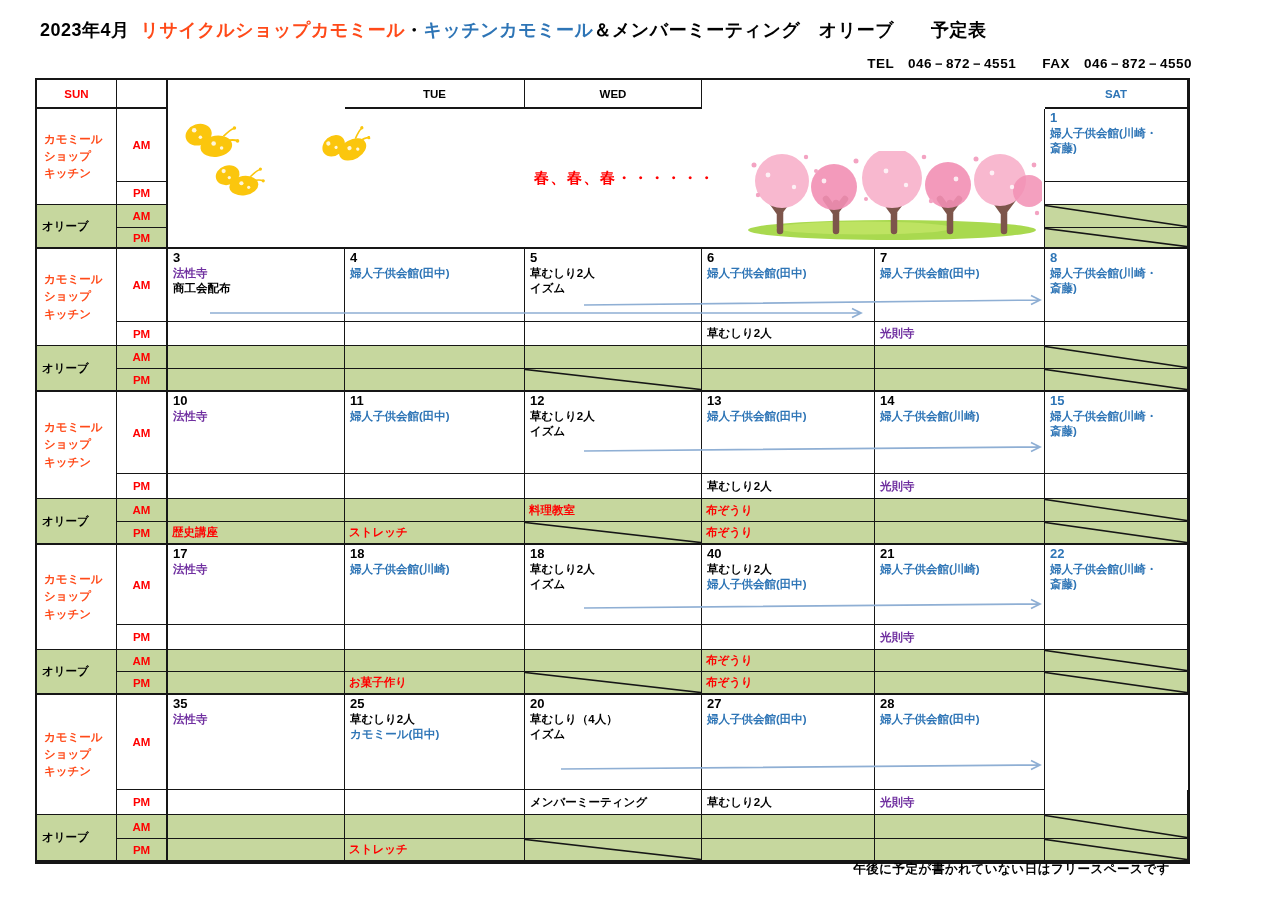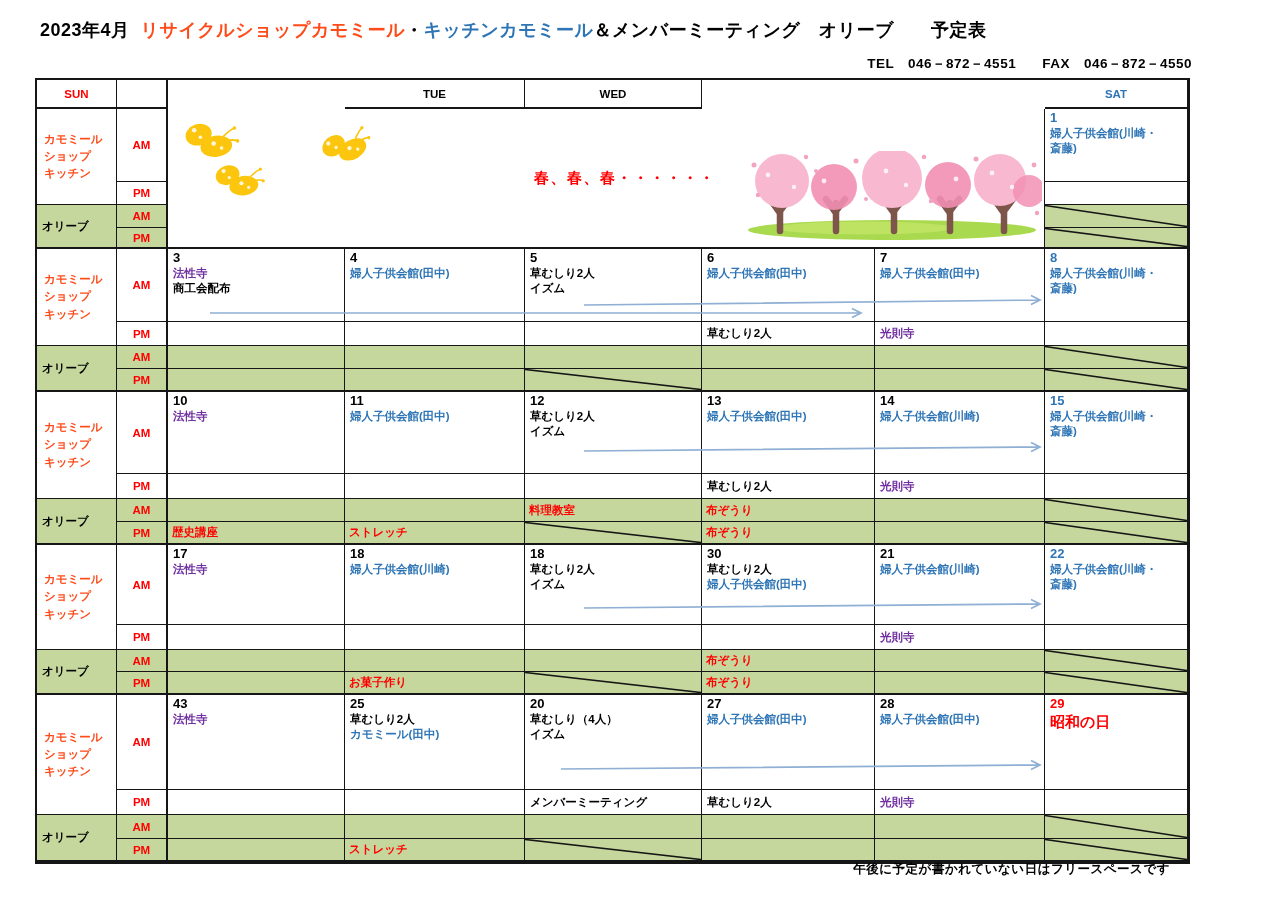--- a/index.html
+++ b/index.html
@@ -326,21 +326,21 @@
     <div class="c d" style="grid-area:14/4/15/5">
       <div class="num">18</div>
       <div class="e blu">婦人子供会館(川崎)</div>
     </div>
     <div class="c d" style="grid-area:14/5/15/6">
       <div class="num">18</div>
       <div class="e k">草むしり2人</div>
       <div class="e k" style="margin-top:0">イズム</div>
     </div>
     <div class="c d" style="grid-area:14/6/15/7">
-      <div class="num">30</div>
+      <div class="num">40</div>
       <div class="e k">草むしり2人</div>
       <div class="e blu" style="margin-top:0">婦人子供会館(田中)</div>
     </div>
     <div class="c d" style="grid-area:14/7/15/8">
       <div class="num">21</div>
       <div class="e blu">婦人子供会館(川崎)</div>
     </div>
     <div class="c d" style="grid-area:14/8/15/9">
       <div class="num blu">22</div>
       <div class="e blu">婦人子供会館(川崎・
@@ -388,44 +388,40 @@
     <div class="c lab" style="grid-area:18/1/20/2">カモミール
 ショップ
 キッチン</div>
     <div class="c ap rr" style="grid-area:18/2/19/3">AM</div>
     <div class="c ap rr" style="grid-area:19/2/20/3">PM</div>
     <div class="c olab g tb" style="grid-area:20/1/22/2">オリーブ</div>
     <div class="c ap g rr" style="grid-area:20/2/21/3">AM</div>
     <div class="c ap g rr tb" style="grid-area:21/2/22/3">PM</div>
 
     <div class="c d" style="grid-area:18/3/19/4">
-      <div class="num">43</div>
+      <div class="num">35</div>
       <div class="e pur">法性寺</div>
     </div>
     <div class="c d" style="grid-area:18/4/19/5">
       <div class="num">25</div>
       <div class="e k">草むしり2人</div>
       <div class="e blu" style="margin-top:0">カモミール(田中)</div>
     </div>
     <div class="c d" style="grid-area:18/5/19/6">
       <div class="num">20</div>
       <div class="e k">草むしり（4人）</div>
       <div class="e k" style="margin-top:0">イズム</div>
     </div>
     <div class="c d" style="grid-area:18/6/19/7">
       <div class="num">27</div>
       <div class="e blu">婦人子供会館(田中)</div>
     </div>
     <div class="c d" style="grid-area:18/7/19/8">
       <div class="num">28</div>
       <div class="e blu">婦人子供会館(田中)</div>
-    </div>
-    <div class="c d" style="grid-area:18/8/19/9">
-      <div class="num red">29</div>
-      <div class="e red big">昭和の日</div>
     </div>
     <div class="c pmc" style="grid-area:19/3/20/4"></div>
     <div class="c pmc" style="grid-area:19/4/20/5"></div>
     <div class="c pmc" style="grid-area:19/5/20/6">
         <div class="e k">メンバーミーティング</div>
       </div>
     <div class="c pmc" style="grid-area:19/6/20/7">
         <div class="e k">草むしり2人</div>
       </div>
     <div class="c pmc" style="grid-area:19/7/20/8">

